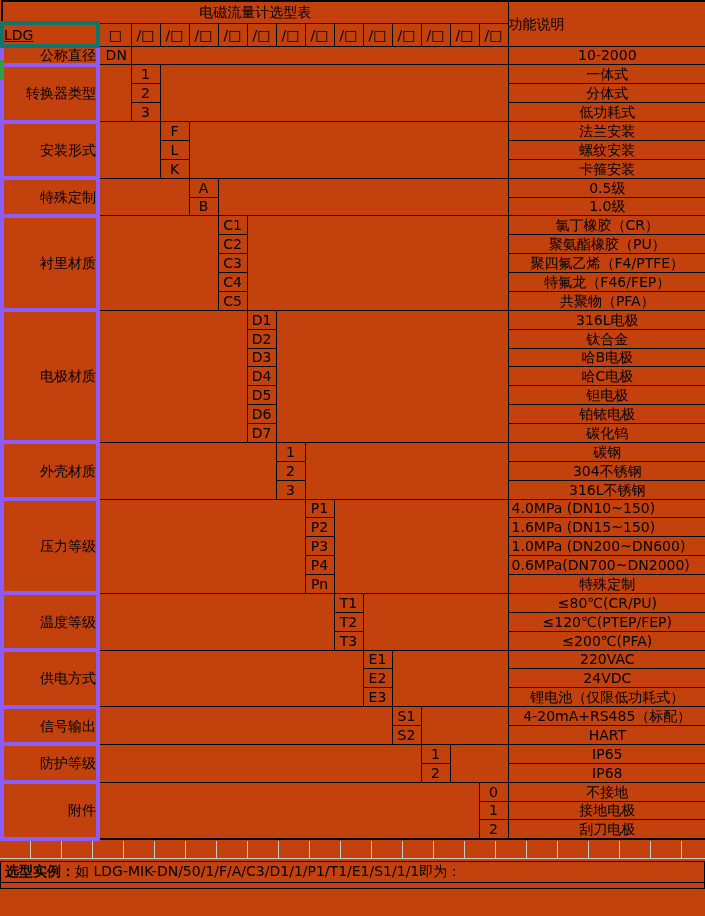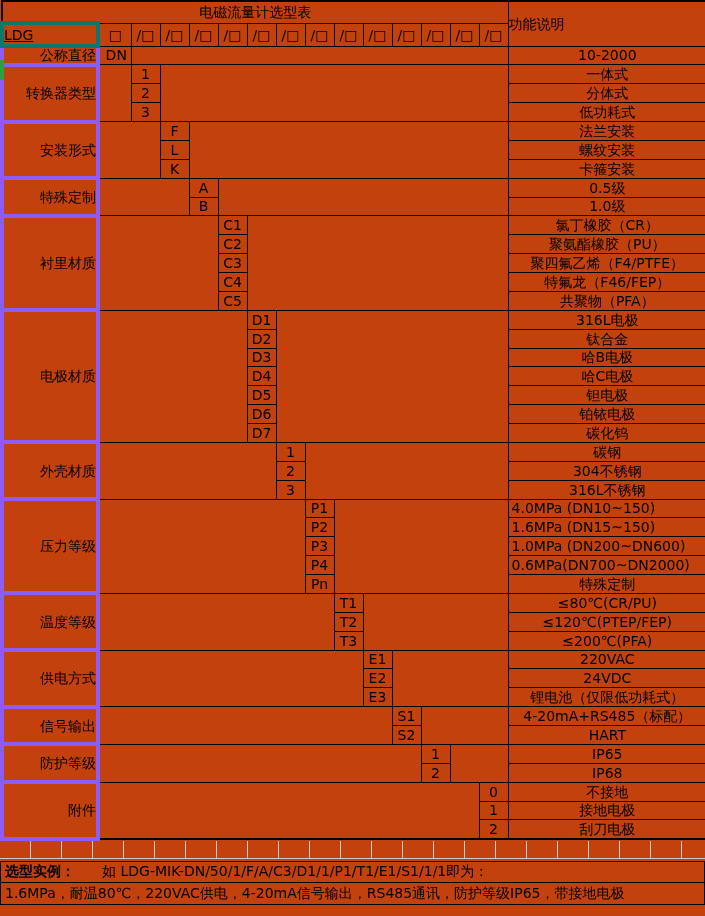--- a/index.html
+++ b/index.html
@@ -46,21 +46,20 @@
     background: repeating-linear-gradient(to right,
       transparent 0, transparent 30px, #c9c9c9 30px, #c9c9c9 31px);
   }
   .footer-line1 {
     width: 705px; height: 22px;
     margin-top: 2px;
     border: 1px solid #000;
     display: flex; align-items: center;
     padding-left: 4px;
     font-size: 14px;
-    gap: 27px;
   }
   .footer-line1 .bold { font-weight: bold; }
   .footer-para {
     width: 705px;
     border: 1px solid #000; border-top: none;
     padding: 2px 4px 3px 4px;
     font-size: 14px; line-height: 16px;
   }
   .footer-para .ind { padding-left: 28px; }
   .artifact {
@@ -326,17 +325,16 @@
   </table>
 
   <div class="gridrow"></div>
 
   <div class="footer-line1">
     <span class="bold">选型实例：</span>
     <span>如 LDG-MIK-DN/50/1/F/A/C3/D1/1/P1/T1/E1/S1/1/1即为：</span>
   </div>
 
   <div class="footer-para">
-    <div>1.6MPa，耐温80℃，220VAC供电，4-20mA信号输出，RS485通讯，防护等级IP65，带接地电极</div>
   </div>
 
   <div class="artifact" style="background: rgb(47, 158, 68);"></div>
 </div>
 
 </body></html>

